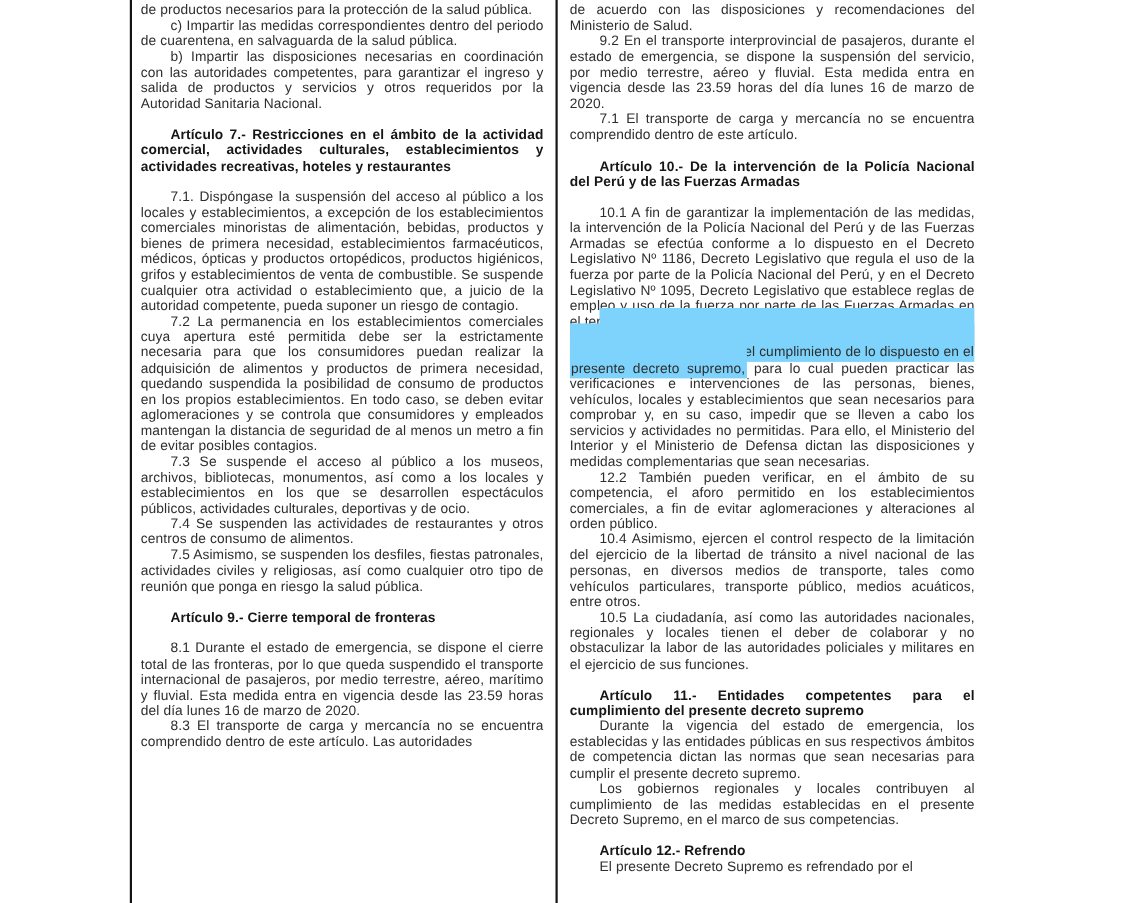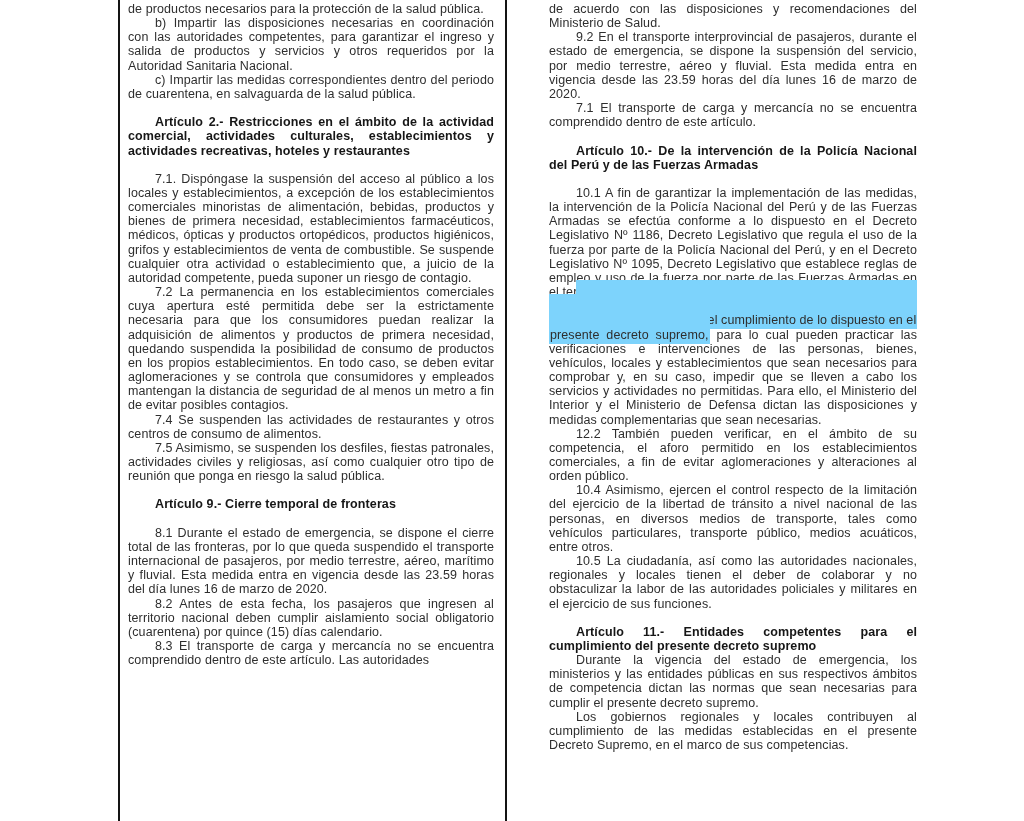--- a/index.html
+++ b/index.html
@@ -31,21 +31,21 @@
     height: 819px;
     overflow: hidden;
     color: #2e2e2e;
     font-size: 12.5px;
     line-height: 14.15px;
     text-align: justify;
     text-justify: inter-word;
     letter-spacing: 0.1px;
   }
   .col-left  { left: 128px; width: 366px; }
-  .col-right { left: 549px; width: 368px; }
+  .col-right { left: 518px; width: 368px; }
   .col p { margin: 0; text-indent: 27px; }
   .col p.noindent { text-indent: 0; }
   .col p.gap { margin-top: 14.15px; }
   .col p.heading {
     font-weight: bold;
     color: #161616;
   }
   .col mark {
     background: #7dd3fc;
     color: inherit;
@@ -55,39 +55,41 @@
   }
 </style>
 </head>
 <body>
 
 <div class="page">
   <div class="vrule left"></div>
   <div class="vrule mid"></div>
   <div class="col col-left">
       <p class="body noindent">de productos necesarios para la protección de la salud pública.</p>
+      <p class="body">c) Impartir las medidas correspondientes dentro del periodo de cuarentena, en salvaguarda de la salud pública.</p>
       <p class="body">b) Impartir las disposiciones necesarias en coordinación con las autoridades competentes, para garantizar el ingreso y salida de productos y servicios y otros requeridos por la Autoridad Sanitaria Nacional.</p>
-      <p class="body">c) Impartir las medidas correspondientes dentro del periodo de cuarentena, en salvaguarda de la salud pública.</p>
-      <p class="heading gap">Artículo 2.- Restricciones en el ámbito de la actividad comercial, actividades culturales, establecimientos y actividades recreativas, hoteles y restaurantes</p>
+      <p class="heading gap">Artículo 7.- Restricciones en el ámbito de la actividad comercial, actividades culturales, establecimientos y actividades recreativas, hoteles y restaurantes</p>
       <p class="body gap">7.1. Dispóngase la suspensión del acceso al público a los locales y establecimientos, a excepción de los establecimientos comerciales minoristas de alimentación, bebidas, productos y bienes de primera necesidad, establecimientos farmacéuticos, médicos, ópticas y productos ortopédicos, productos higiénicos, grifos y establecimientos de venta de combustible. Se suspende cualquier otra actividad o establecimiento que, a juicio de la autoridad competente, pueda suponer un riesgo de contagio.</p>
       <p class="body">7.2 La permanencia en los establecimientos comerciales cuya apertura esté permitida debe ser la estrictamente necesaria para que los consumidores puedan realizar la adquisición de alimentos y productos de primera necesidad, quedando suspendida la posibilidad de consumo de productos en los propios establecimientos. En todo caso, se deben evitar aglomeraciones y se controla que consumidores y empleados mantengan la distancia de seguridad de al menos un metro a fin de evitar posibles contagios.</p>
+      <p class="body">7.3 Se suspende el acceso al público a los museos, archivos, bibliotecas, monumentos, así como a los locales y establecimientos en los que se desarrollen espectáculos públicos, actividades culturales, deportivas y de ocio.</p>
       <p class="body">7.4 Se suspenden las actividades de restaurantes y otros centros de consumo de alimentos.</p>
       <p class="body">7.5 Asimismo, se suspenden los desfiles, fiestas patronales, actividades civiles y religiosas, así como cualquier otro tipo de reunión que ponga en riesgo la salud pública.</p>
       <p class="heading gap">Artículo 9.- Cierre temporal de fronteras</p>
       <p class="body gap">8.1 Durante el estado de emergencia, se dispone el cierre total de las fronteras, por lo que queda suspendido el transporte internacional de pasajeros, por medio terrestre, aéreo, marítimo y fluvial. Esta medida entra en vigencia desde las 23.59 horas del día lunes 16 de marzo de 2020.</p>
-      <p class="body">8.2 Antes de esta fecha, los pasajeros que ingresen al territorio nacional deben cumplir aislamiento social obligatorio (cuarentena) por quince (15) días calendario.</p>
       <p class="body">8.3 El transporte de carga y mercancía no se encuentra comprendido dentro de este artículo. Las autoridades</p>
     </div>
   <div class="col col-right">
       <p class="body noindent">de acuerdo con las disposiciones y recomendaciones del Ministerio de Salud.</p>
       <p class="body">9.2 En el transporte interprovincial de pasajeros, durante el estado de emergencia, se dispone la suspensión del servicio, por medio terrestre, aéreo y fluvial. Esta medida entra en vigencia desde las 23.59 horas del día lunes 16 de marzo de 2020.</p>
       <p class="body">7.1 El transporte de carga y mercancía no se encuentra comprendido dentro de este artículo.</p>
       <p class="heading gap">Artículo 10.- De la intervención de la Policía Nacional del Perú y de las Fuerzas Armadas</p>
       <p class="body gap">10.1 A fin de garantizar la implementación de las medidas, la intervención de la Policía Nacional del Perú y de las Fuerzas Armadas se efectúa conforme a lo dispuesto en el Decreto Legislativo Nº 1186, Decreto Legislativo que regula el uso de la fuerza por parte de la Policía Nacional del Perú, y en el Decreto Legislativo Nº 1095, Decreto Legislativo que establece reglas de empleo y uso de la fuerza por parte de las Fuerzas Armadas en el territorio nacional, respectivamente.</p>
       <p class="body"><mark>10.2 La Policía Nacional del Perú, con el apoyo de las Fuerzas Armadas, verifican el cumplimiento de lo dispuesto en el presente decreto supremo,</mark> para lo cual pueden practicar las verificaciones e intervenciones de las personas, bienes, vehículos, locales y establecimientos que sean necesarios para comprobar y, en su caso, impedir que se lleven a cabo los servicios y actividades no permitidas. Para ello, el Ministerio del Interior y el Ministerio de Defensa dictan las disposiciones y medidas complementarias que sean necesarias.</p>
       <p class="body">12.2 También pueden verificar, en el ámbito de su competencia, el aforo permitido en los establecimientos comerciales, a fin de evitar aglomeraciones y alteraciones al orden público.</p>
       <p class="body">10.4 Asimismo, ejercen el control respecto de la limitación del ejercicio de la libertad de tránsito a nivel nacional de las personas, en diversos medios de transporte, tales como vehículos particulares, transporte público, medios acuáticos, entre otros.</p>
       <p class="body">10.5 La ciudadanía, así como las autoridades nacionales, regionales y locales tienen el deber de colaborar y no obstaculizar la labor de las autoridades policiales y militares en el ejercicio de sus funciones.</p>
       <p class="heading gap">Artículo 11.- Entidades competentes para el cumplimiento del presente decreto supremo</p>
-      <p class="body">Durante la vigencia del estado de emergencia, los ministerios y las entidades públicas en sus respectivos ámbitos de competencia dictan las normas que sean necesarias para cumplir el presente decreto supremo.</p>
+      <p class="body">Durante la vigencia del estado de emergencia, los establecidas y las entidades públicas en sus respectivos ámbitos de competencia dictan las normas que sean necesarias para cumplir el presente decreto supremo.</p>
       <p class="body">Los gobiernos regionales y locales contribuyen al cumplimiento de las medidas establecidas en el presente Decreto Supremo, en el marco de sus competencias.</p>
+      <p class="heading gap">Artículo 12.- Refrendo</p>
+      <p class="body">El presente Decreto Supremo es refrendado por el</p>
     </div>
 </div>
 
 </body></html>

